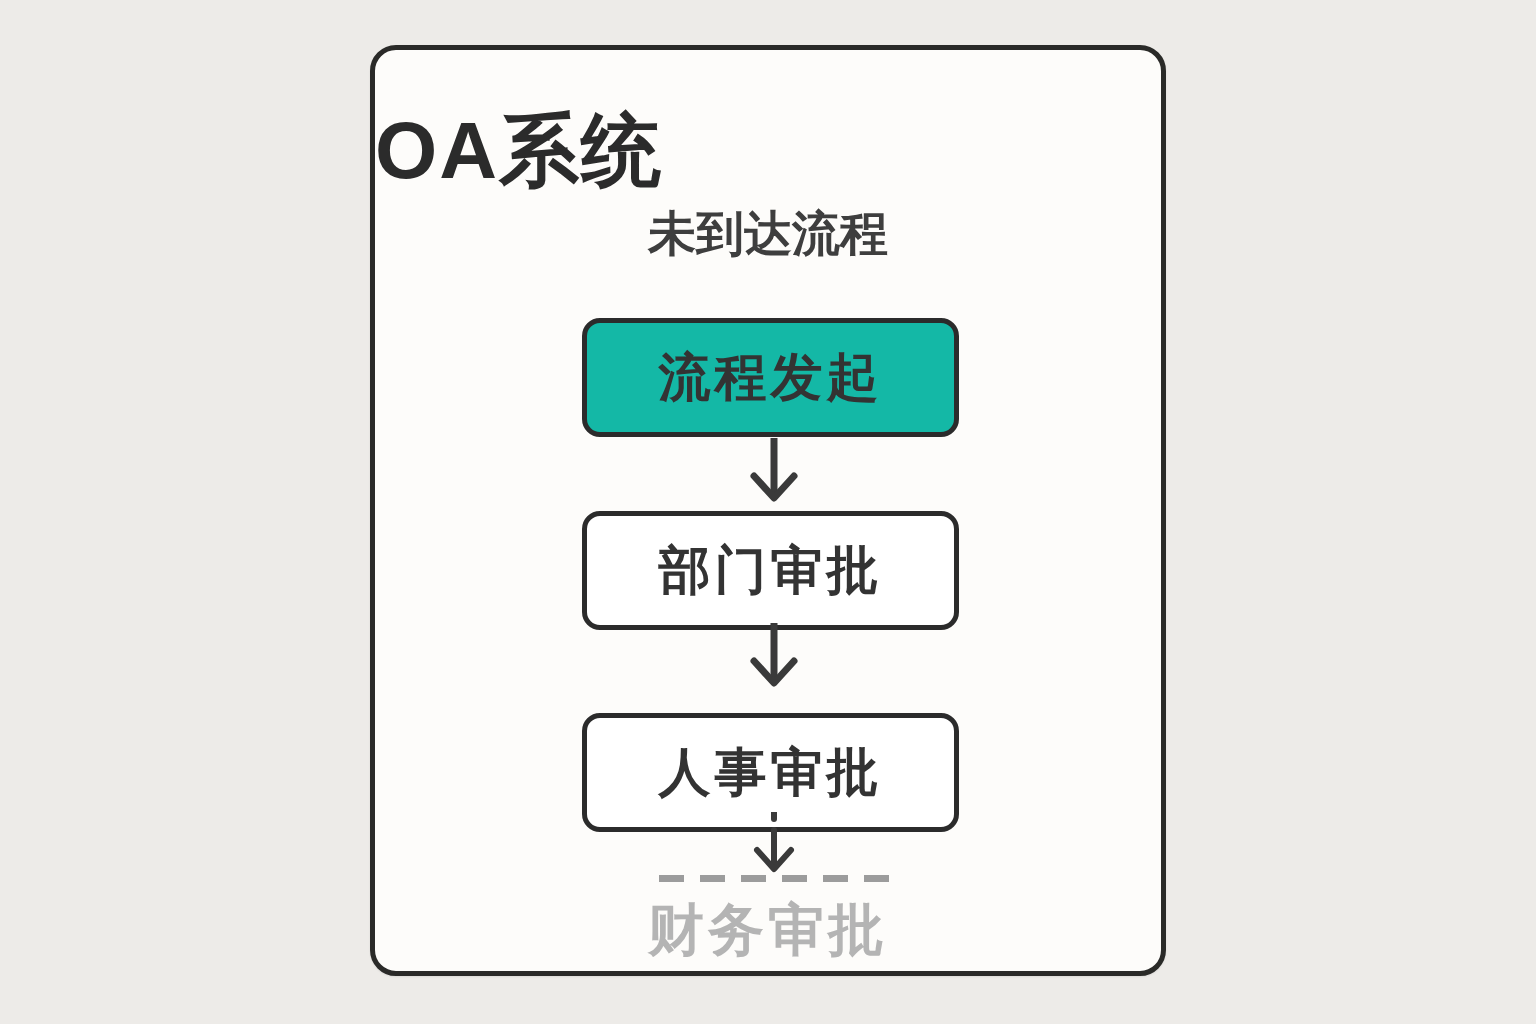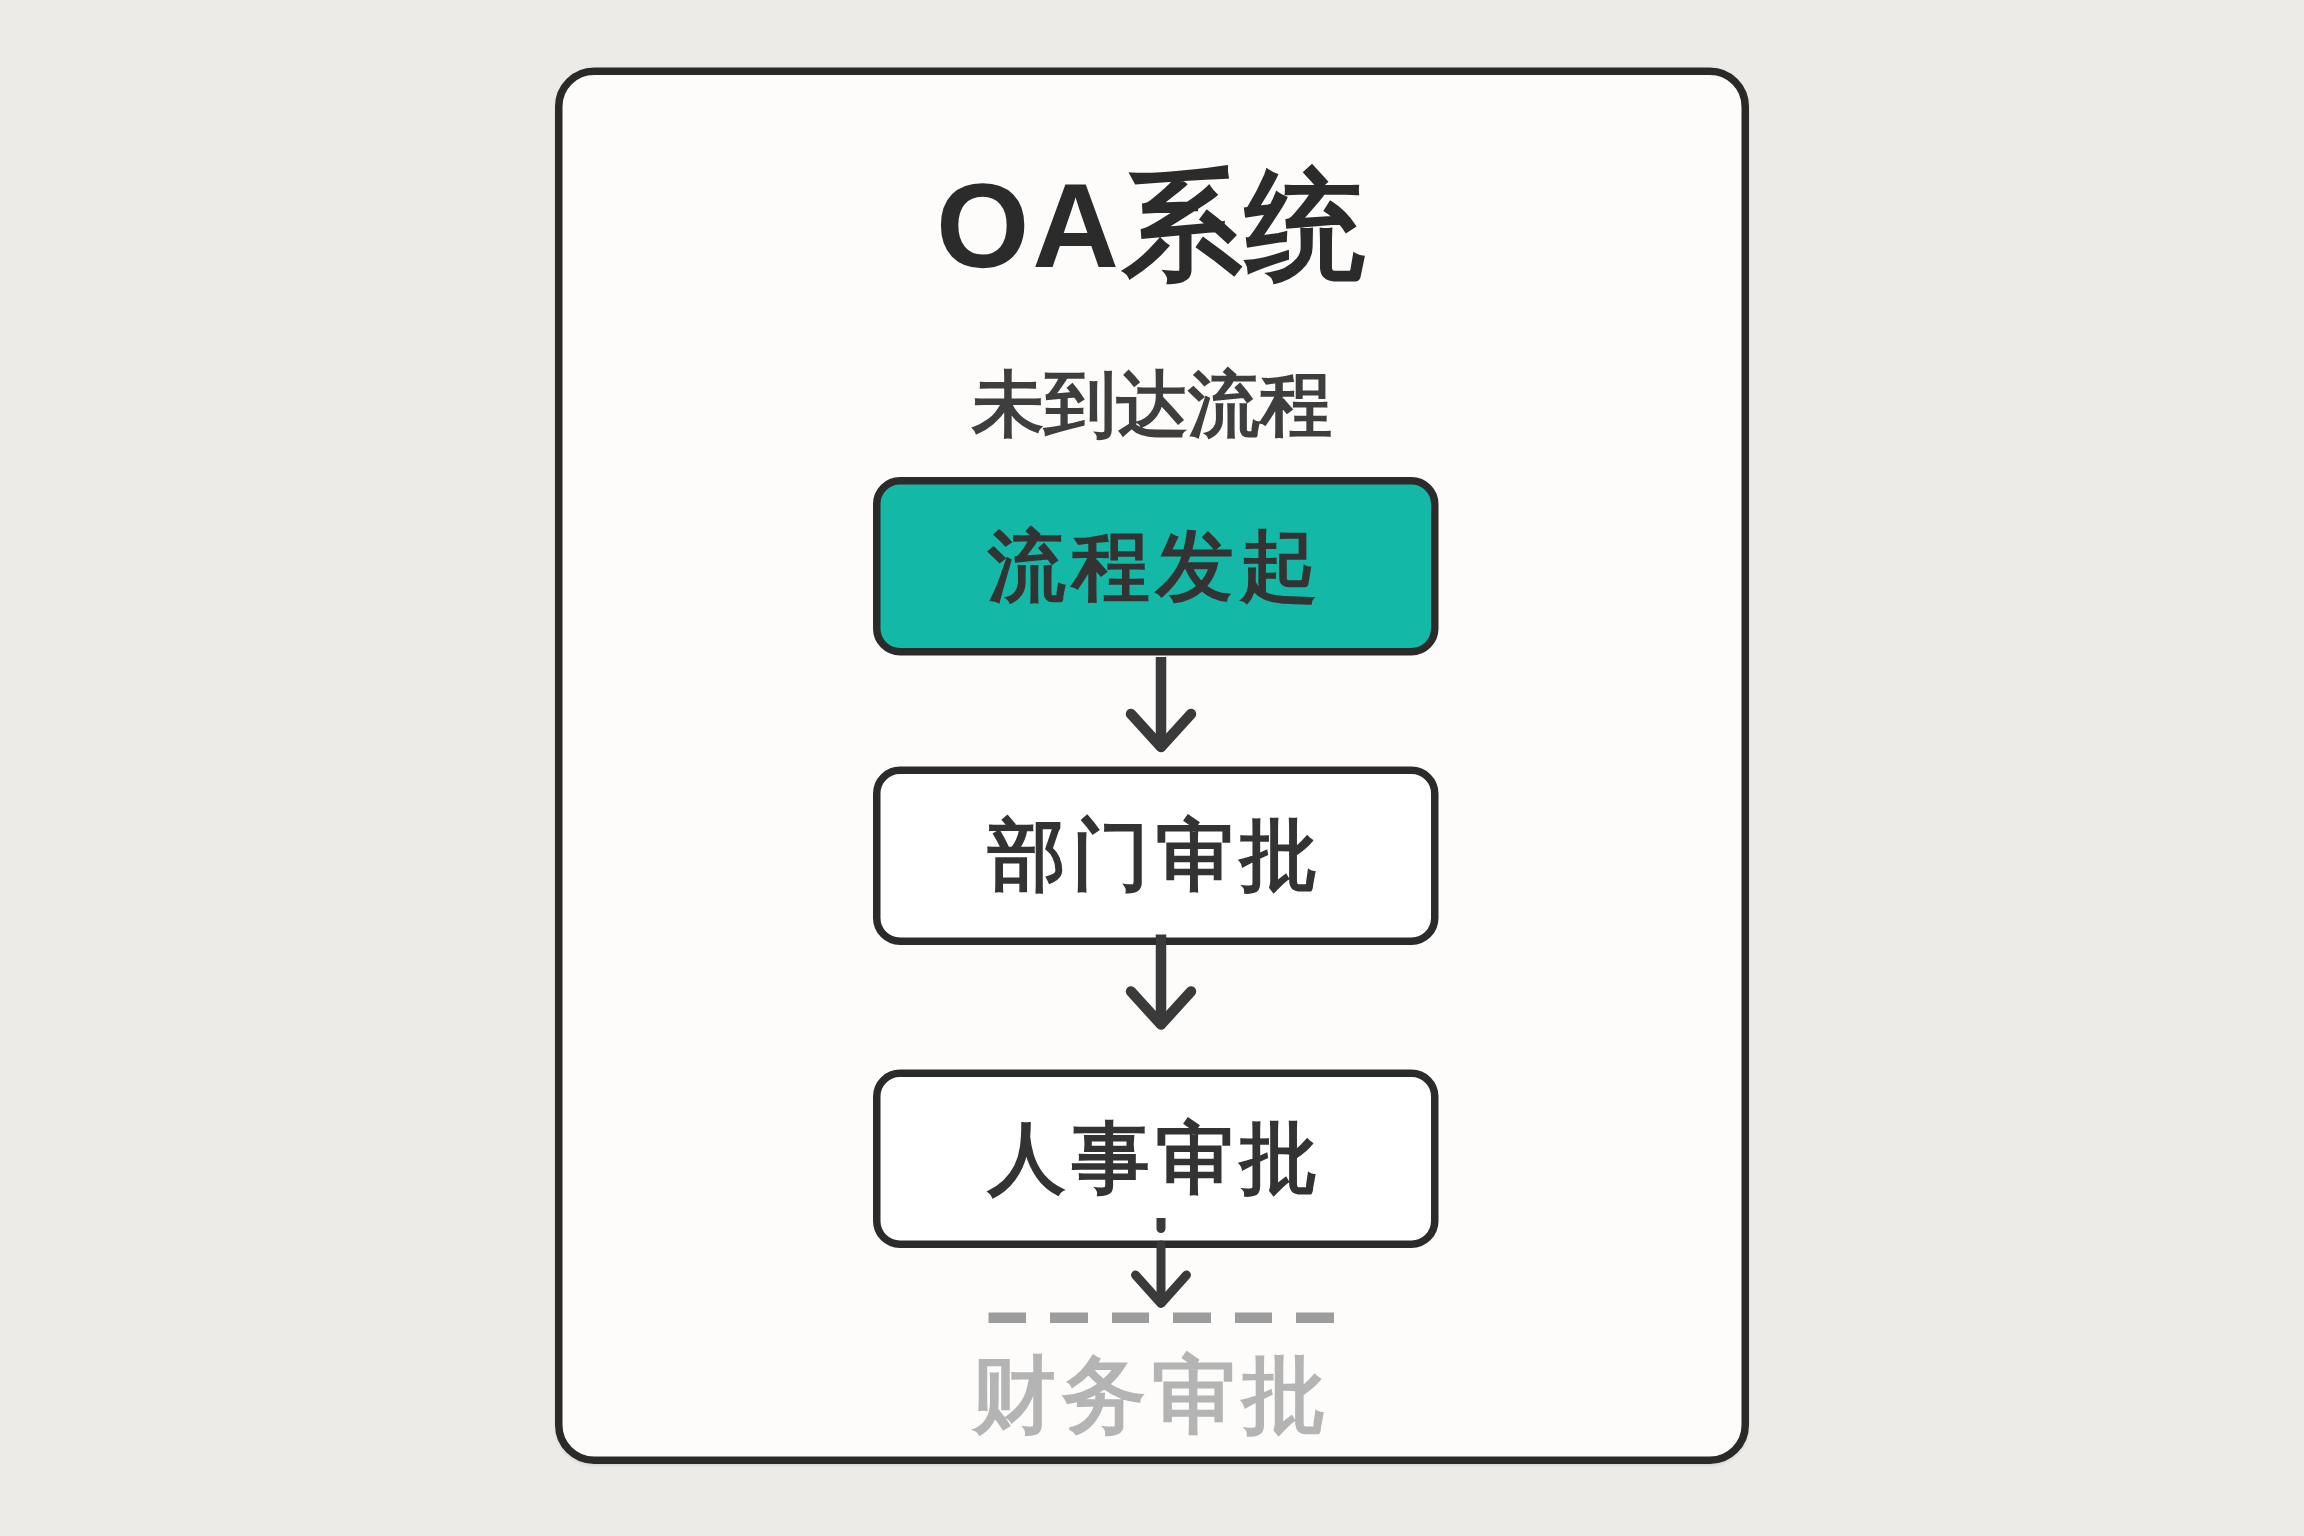--- a/index.html
+++ b/index.html
@@ -17,36 +17,34 @@
     background: #fdfcfa;
     border: 5px solid #2a2a28;
     border-radius: 26px;
     box-shadow: 0 1px 2px rgba(0,0,0,0.08);
   }
 
   .title {
     position: absolute;
     left: 0; top: 48px;
     width: 100%;
-    text-align: center;
     font-size: 80px;
     font-weight: 700;
     letter-spacing: 2px;
     color: #2b2b2b;
   }
 
   .subtitle {
     position: absolute;
     left: 0; top: 152px;
     width: 100%;
     text-align: center;
     font-size: 48px;
     font-weight: 600;
     color: #3e3e3e;
-    margin-top: 36px;
   }
 
   .node {
     position: absolute;
     left: 207px;
     width: 377px;
     height: 119px;
     background: #ffffff;
     border: 5px solid #2b2b2b;
     border-radius: 18px;

